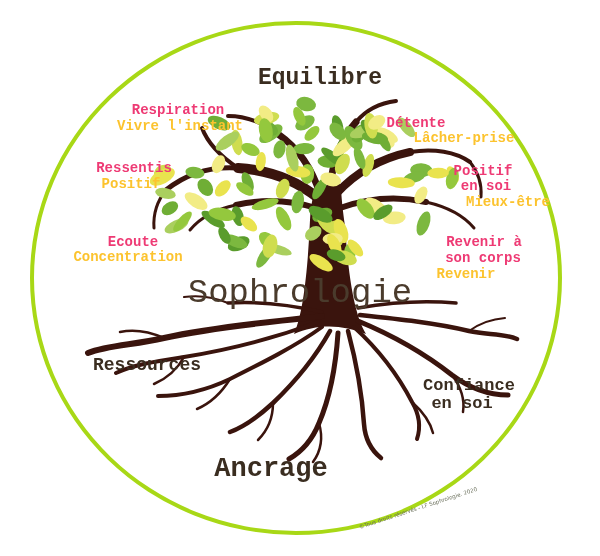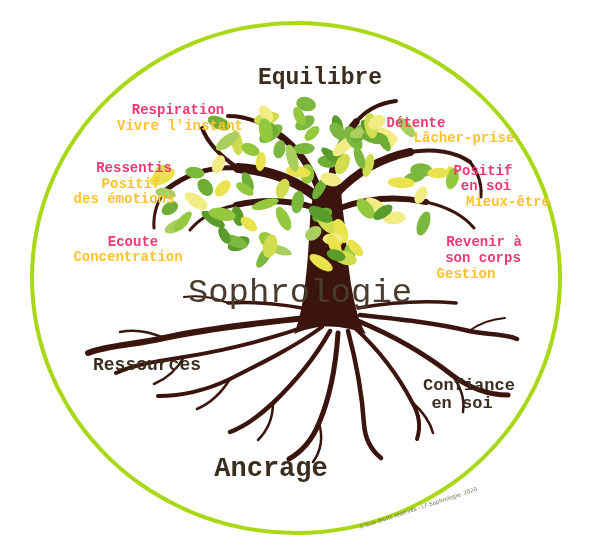--- a/index.html
+++ b/index.html
@@ -174,35 +174,34 @@
       </g>
   </svg>
 
   <div class="lbl dark" style="left:320px;top:78px;font-size:23px">Equilibre</div>
 
   <div class="lbl pink" style="left:178px;top:110px">Respiration</div>
   <div class="lbl yellow" style="left:180px;top:126px">Vivre l'instant</div>
 
   <div class="lbl pink" style="left:134px;top:168px">Ressentis</div>
   <div class="lbl yellow" style="left:131px;top:184px">Positif</div>
-  <div class="lbl yellow" style="left:124px;top:199px">des émotions</div>
 
   <div class="lbl pink" style="left:133px;top:242px">Ecoute</div>
   <div class="lbl yellow" style="left:128px;top:257px">Concentration</div>
 
   <div class="lbl pink" style="left:416px;top:123px">Détente</div>
   <div class="lbl yellow" style="left:464px;top:138px">Lâcher-prise</div>
 
   <div class="lbl pink" style="left:483px;top:171px">Positif</div>
   <div class="lbl pink" style="left:486px;top:186px">en soi</div>
   <div class="lbl yellow" style="left:508px;top:202px">Mieux-être</div>
 
   <div class="lbl pink" style="left:484px;top:242px">Revenir à</div>
   <div class="lbl pink" style="left:483px;top:258px">son corps</div>
-  <div class="lbl yellow" style="left:466px;top:274px">Gestion</div>
+  <div class="lbl yellow" style="left:466px;top:274px">Revenir</div>
 
   <div class="lbl title" style="left:300px;top:293px">Sophrologie</div>
 
   <div class="lbl dark" style="left:147px;top:365px;font-size:18px">Ressources</div>
 
   <div class="lbl dark" style="left:469px;top:385px;font-size:17px">Confiance</div>
   <div class="lbl dark" style="left:462px;top:403px;font-size:17px">en soi</div>
 
   <div class="lbl dark" style="left:271px;top:469px;font-size:27px">Ancrage</div>
 

